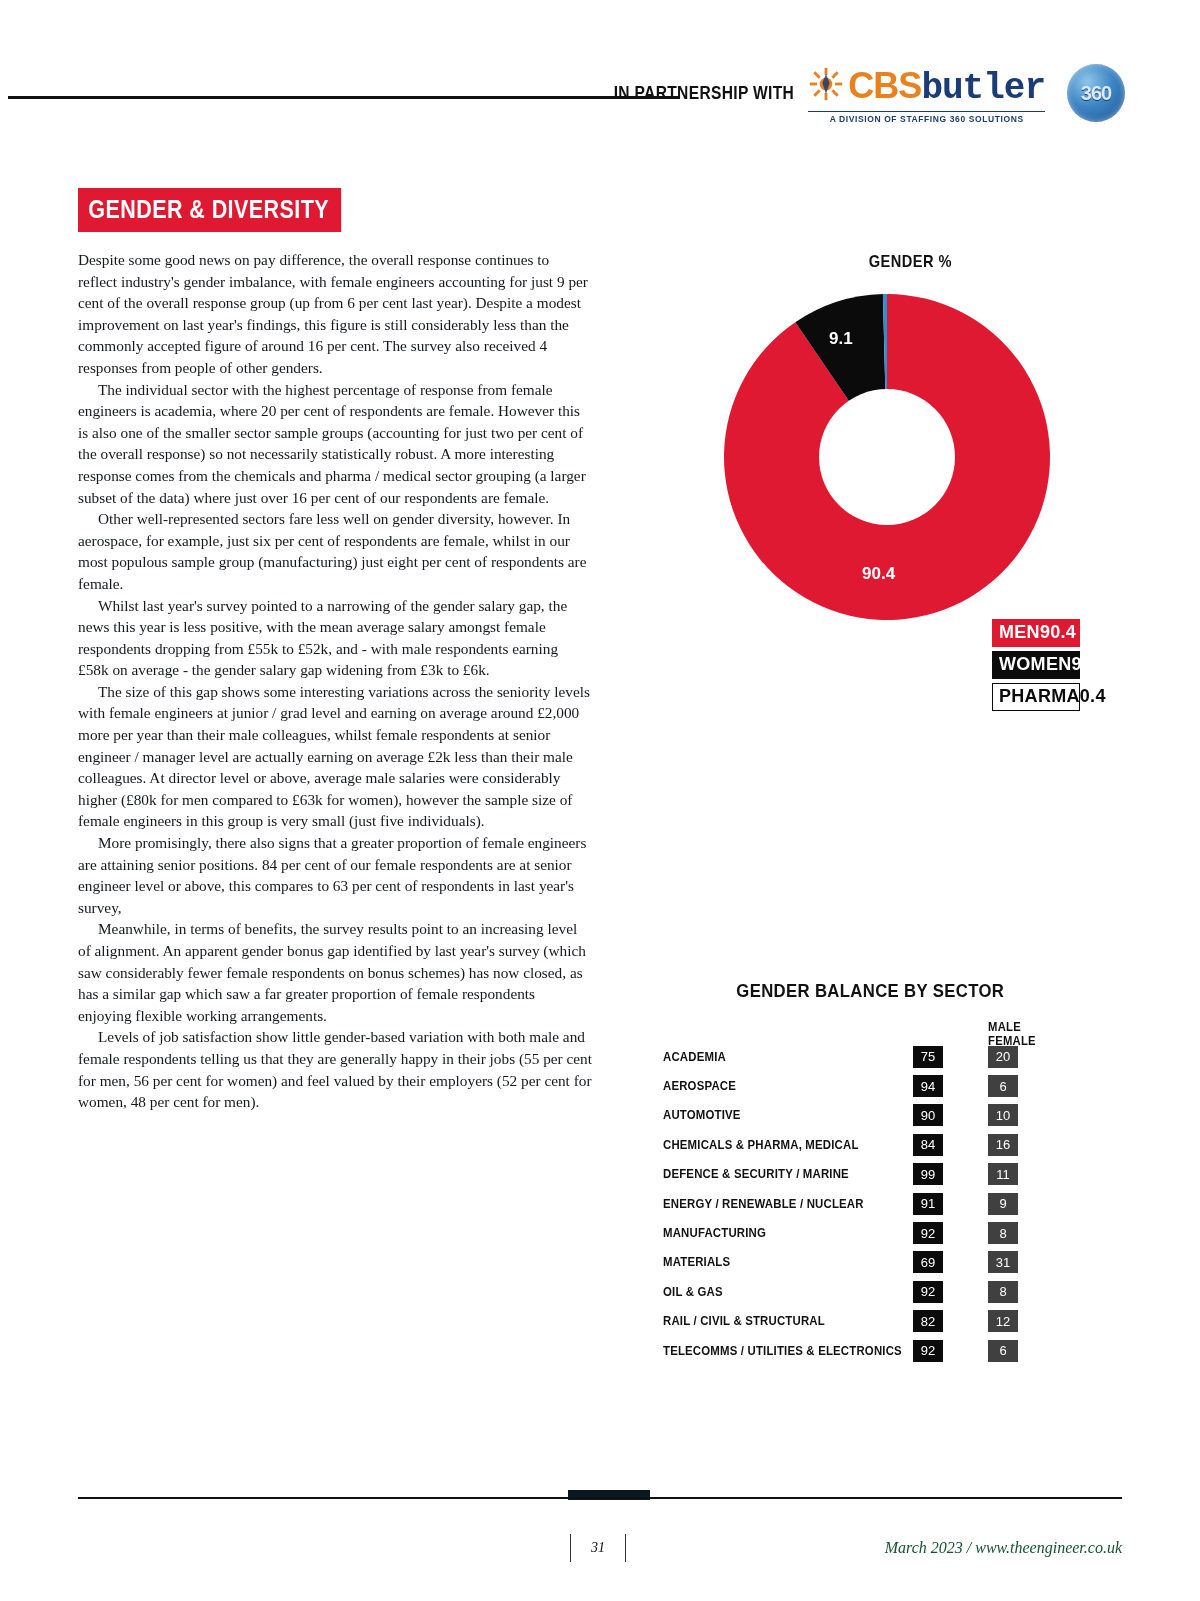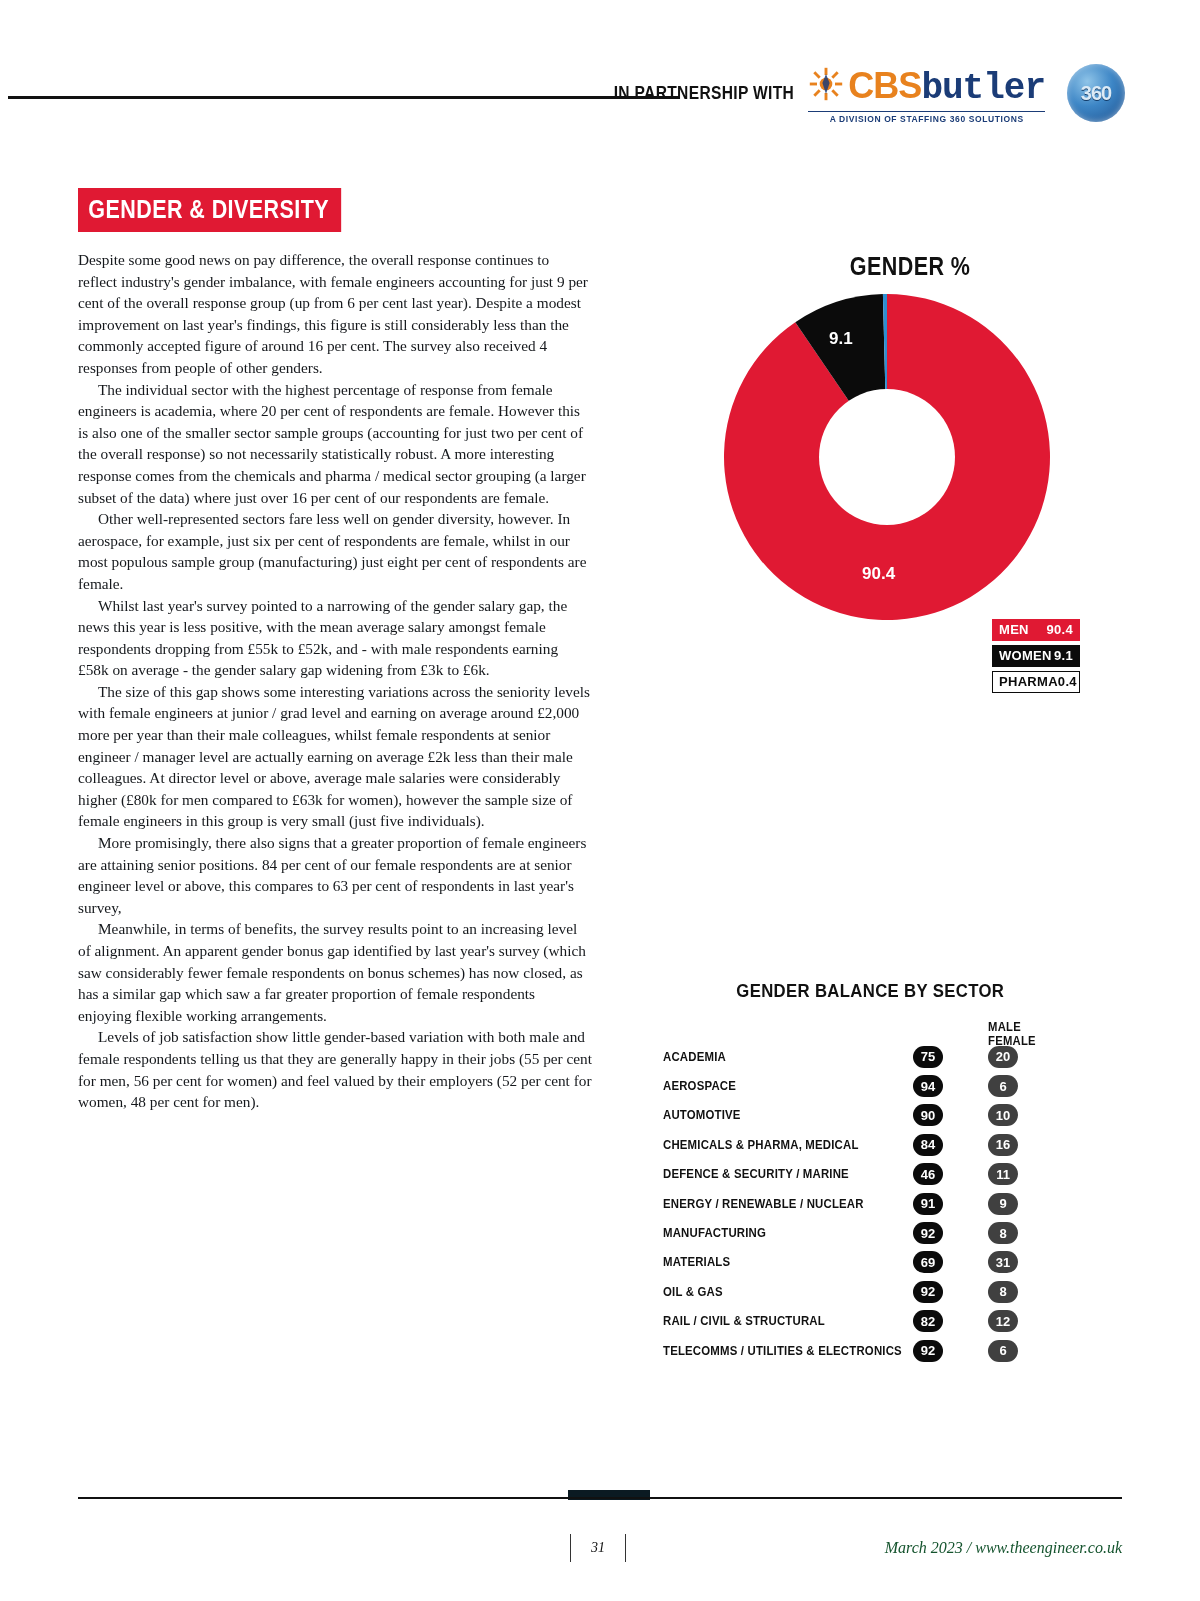--- a/index.html
+++ b/index.html
@@ -76,36 +76,36 @@
     text-align: left;
   }
   .body-col p { margin: 0; }
   .body-col p + p { text-indent: 20px; }
 
   
   .donut-title {
     position: absolute; left: 700px; top: 252px; width: 420px;
     text-align: center;
     font-family: "Liberation Sans", sans-serif; font-weight: 700;
-    font-size: 25px; letter-spacing: 0.5px; color: #111;
+    font-size: 17px; letter-spacing: 0.5px; color: #111;
   }
   .donut-title span { display:inline-block; transform: scaleX(0.86); }
   .donut-wrap { position: absolute; left: 722px; top: 292px; width: 330px; height: 330px; }
   .donut-label {
     position: absolute; color: #fff; font-family: "Liberation Sans", sans-serif;
     font-weight: 700; font-size: 17px;
   }
   .lbl-women { left: 107px; top: 37px; }
   .lbl-men   { left: 140px; top: 272px; }
 
   .legend { position: absolute; left: 992px; top: 619px; width: 88px; }
   .legend-row {
     display: flex; justify-content: space-between; align-items: center;
     font-family: "Liberation Sans", sans-serif; font-weight: 700;
-    font-size: 13px; letter-spacing: 0.3px;
+    font-size: 18px; letter-spacing: 0.3px;
     padding: 3px 7px 4px 7px; margin-bottom: 4px;
   }
   .legend-row.men   { background: #E01933; color: #fff; }
   .legend-row.women { background: #0b0b0b; color: #fff; }
   .legend-row.other { background: #fff; color: #0b0b0b; border: 1.6px solid #0b0b0b; padding: 2px 6px 3px 6px; }
   .legend-row .lv { font-variant-numeric: tabular-nums; }
 
   
   .sector-title {
     position: absolute; left: 660px; top: 980px; width: 420px;
@@ -131,22 +131,22 @@
     font-size: 12.4px; letter-spacing: 0.2px; color: #111;
     white-space: nowrap;
   }
   .c-name span { display:inline-block; transform: scaleX(0.92); transform-origin: left center; }
   .c-male, .c-female { width: 75px; display: flex; justify-content: flex-start; }
   .head-male, .head-female { width: 75px; }
   .head-male span, .head-female span { display:inline-block; transform: scaleX(0.9); transform-origin: left center; }
   .chip {
     display: inline-flex; align-items: center; justify-content: center;
     min-width: 30px; height: 22px; padding: 0 6px;
-    font-family: "Liberation Sans", sans-serif; font-weight: 700;
-    font-size: 13px; color: #fff; border-radius: 11px;
+    font-family: "Liberation Sans", sans-serif; font-weight: 400;
+    font-size: 13px; color: #fff;
   }
   .chip.male { background: #0b0b0b; }
   .chip.female { background: #404040; }
 
   
   .foot-rule { position: absolute; left: 78px; top: 1497px; width: 1044px; height: 2.2px; background: #111; }
   .foot-tab { position: absolute; left: 568px; top: 1490px; width: 82px; height: 10px; background: #0b1a22; }
   .foot-pg {
     position: absolute; left: 570px; top: 1534px; width: 56px; height: 28px;
     border-left: 1.4px solid #333; border-right: 1.4px solid #333;
@@ -293,21 +293,21 @@
           <div class="c-male">
             <span class="chip male">84</span>
           </div>
           <div class="c-female">
             <span class="chip female">16</span>
           </div>
         </div>
         <div class="sector-row">
           <div class="c-name"><span>DEFENCE &amp; SECURITY / MARINE</span></div>
           <div class="c-male">
-            <span class="chip male">46</span>
+            <span class="chip male">99</span>
           </div>
           <div class="c-female">
             <span class="chip female">11</span>
           </div>
         </div>
         <div class="sector-row">
           <div class="c-name"><span>ENERGY / RENEWABLE / NUCLEAR</span></div>
           <div class="c-male">
             <span class="chip male">91</span>
           </div>

